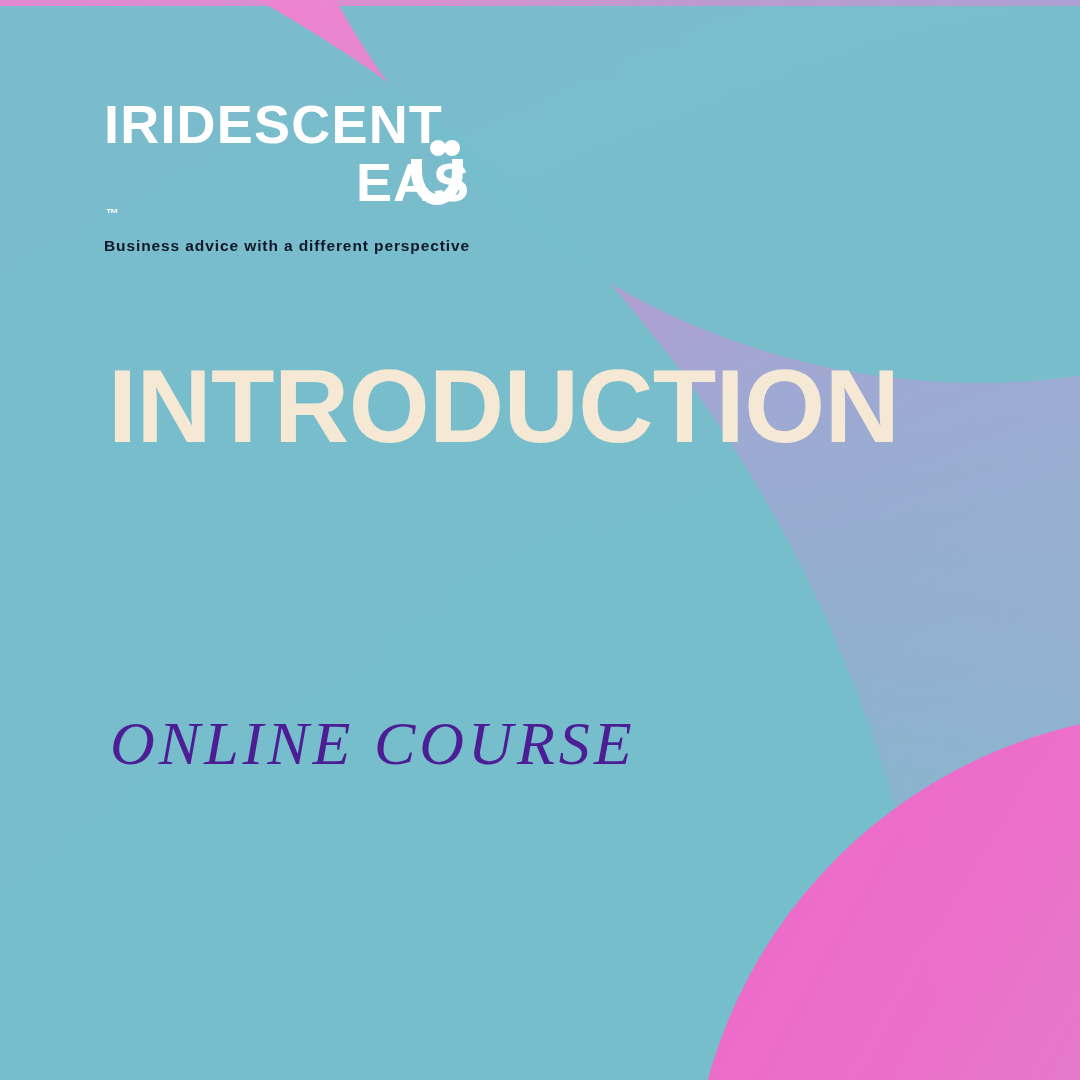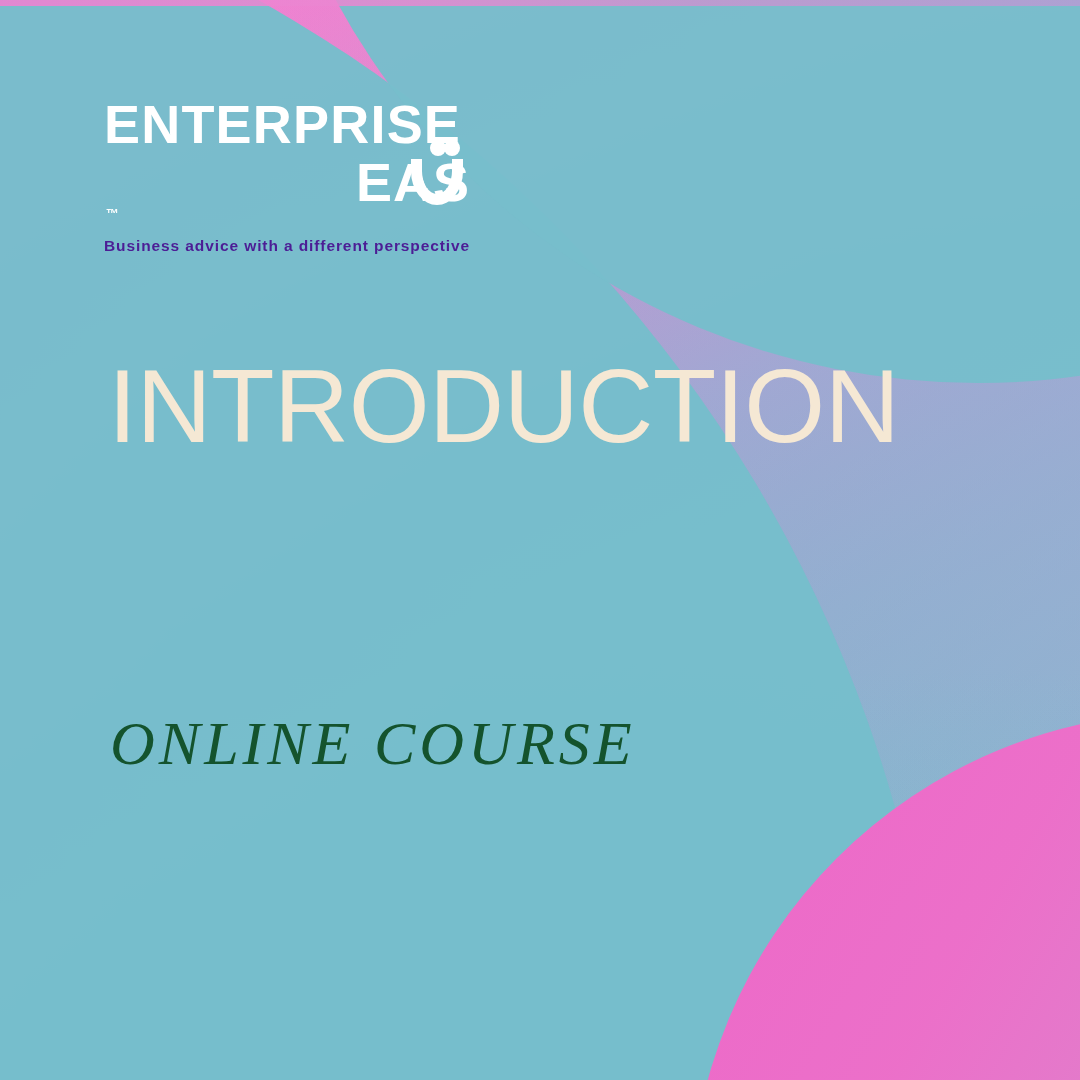--- a/index.html
+++ b/index.html
@@ -163,41 +163,41 @@
     line-height:1;
     align-self:flex-start;
     margin-top:2px;
     margin-left:2px;
   }
   .logo-tagline{
     margin-top:18px;
     font-size:15.5px;
     font-weight:bold;
     letter-spacing:.9px;
-    color:#4c1d95;
+    color:#0f172a;
     white-space:nowrap;
   }
 
   
   .headline{
     position:absolute; left:108px; top:348px;
     color:#F5E8D4;
     font-size:104px;
-    font-weight:normal;
+    font-weight:bold;
     line-height:1.12;
     letter-spacing:-0.5px;
     font-stretch:condensed;
     text-transform:uppercase;
   }
   .headline-line{ display:block; white-space:nowrap; }
 
   
   .subtitle{
     position:absolute; left:110px; top:708px;
-    color:#14532d;
+    color:#4c1d95;
     font-family:"Liberation Serif", serif;
     font-style:italic;
     font-size:62px;
     font-weight:normal;
     letter-spacing:4px;
     white-space:nowrap;
     text-transform:uppercase;
   }
 </style>
 </head>
@@ -211,21 +211,21 @@
 
   <div class="shape shape-teal-main"></div>
   <div class="shape shape-teal-top"></div>
   <div class="shape shape-pink-bottom"></div>
   <div class="top-sliver"></div>
 
   <div class="content">
 
     <div class="logo">
 
-      <div class="logo-line1">ENTERPRISE</div>
+      <div class="logo-line1">IRIDESCENT</div>
 
       <div class="logo-line2">
         <span class="face-i"></span>
         <span class="face-d"></span>
         <span class="logo-eas">EAS</span>
         <span class="logo-tm">™</span>
       </div>
 
       <div class="logo-tagline">Business advice with a different perspective</div>
     </div>

